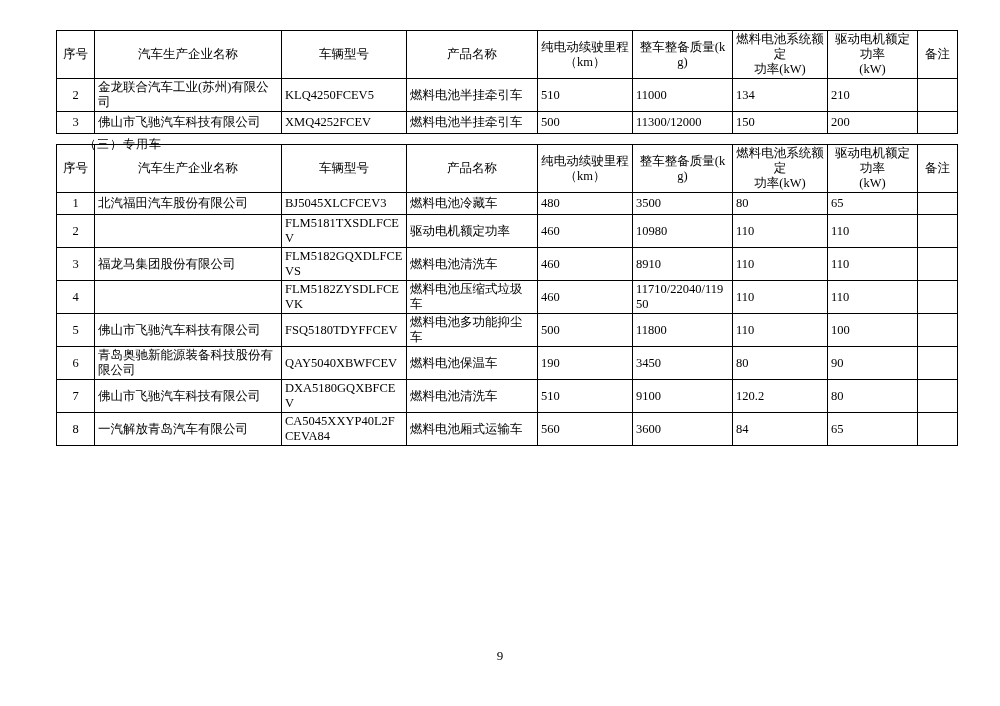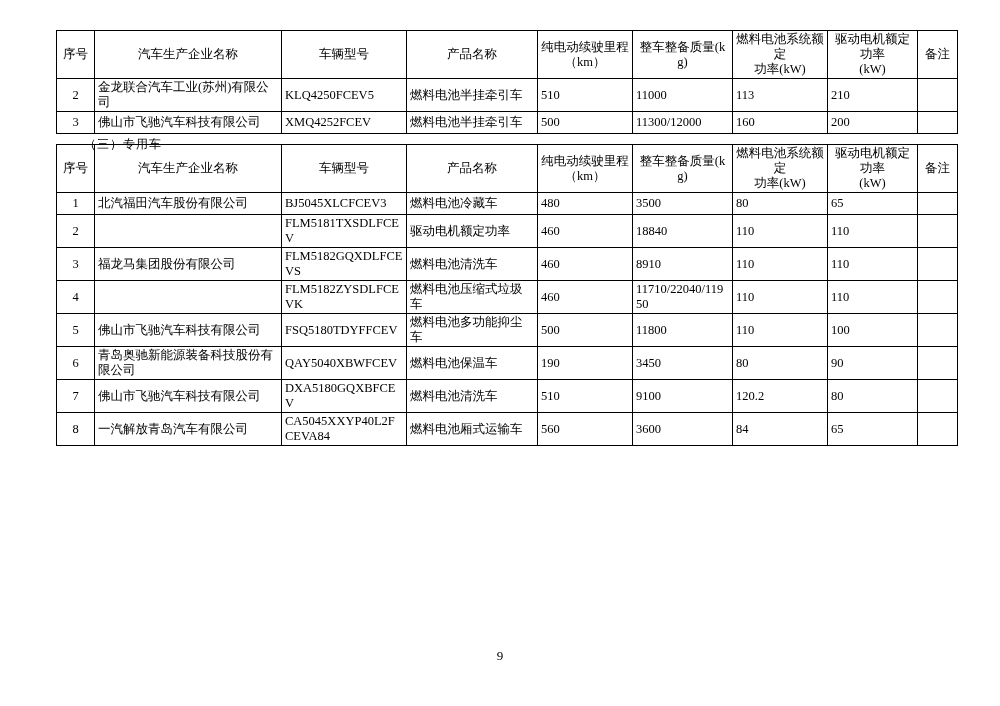--- a/index.html
+++ b/index.html
@@ -135,32 +135,32 @@
       </tr>
     </thead>
     <tbody>
       <tr>
         <td class="c-center">2</td>
         <td class="c-left">金龙联合汽车工业(苏州)有限公司</td>
         <td class="c-left">KLQ4250FCEV5</td>
         <td class="c-left">燃料电池半挂牵引车</td>
         <td class="c-left">510</td>
         <td class="c-left">11000</td>
-        <td class="c-left">113</td>
+        <td class="c-left">134</td>
         <td class="c-left">210</td>
         <td class="c-left"></td>
       </tr>
       <tr>
         <td class="c-center">3</td>
         <td class="c-left">佛山市飞驰汽车科技有限公司</td>
         <td class="c-left">XMQ4252FCEV</td>
         <td class="c-left">燃料电池半挂牵引车</td>
         <td class="c-left">500</td>
         <td class="c-left">11300/12000</td>
-        <td class="c-left">160</td>
+        <td class="c-left">150</td>
         <td class="c-left">200</td>
         <td class="c-left"></td>
       </tr>
     </tbody>
   </table>
 
   <div id="section-heading">（三）专用车</div>
 
   <table class="doc-table" id="table-2">
     <colgroup>
@@ -219,21 +219,21 @@
         <td class="c-left">80</td>
         <td class="c-left">65</td>
         <td class="c-left"></td>
       </tr>
       <tr>
         <td class="c-center">2</td>
         <td class="c-left"></td>
         <td class="c-left">FLM5181TXSDLFCEV</td>
         <td class="c-left">驱动电机额定功率</td>
         <td class="c-left">460</td>
-        <td class="c-left">18840</td>
+        <td class="c-left">10980</td>
         <td class="c-left">110</td>
         <td class="c-left">110</td>
         <td class="c-left"></td>
       </tr>
       <tr>
         <td class="c-center">3</td>
         <td class="c-left">福龙马集团股份有限公司</td>
         <td class="c-left">FLM5182GQXDLFCEVS</td>
         <td class="c-left">燃料电池清洗车</td>
         <td class="c-left">460</td>

